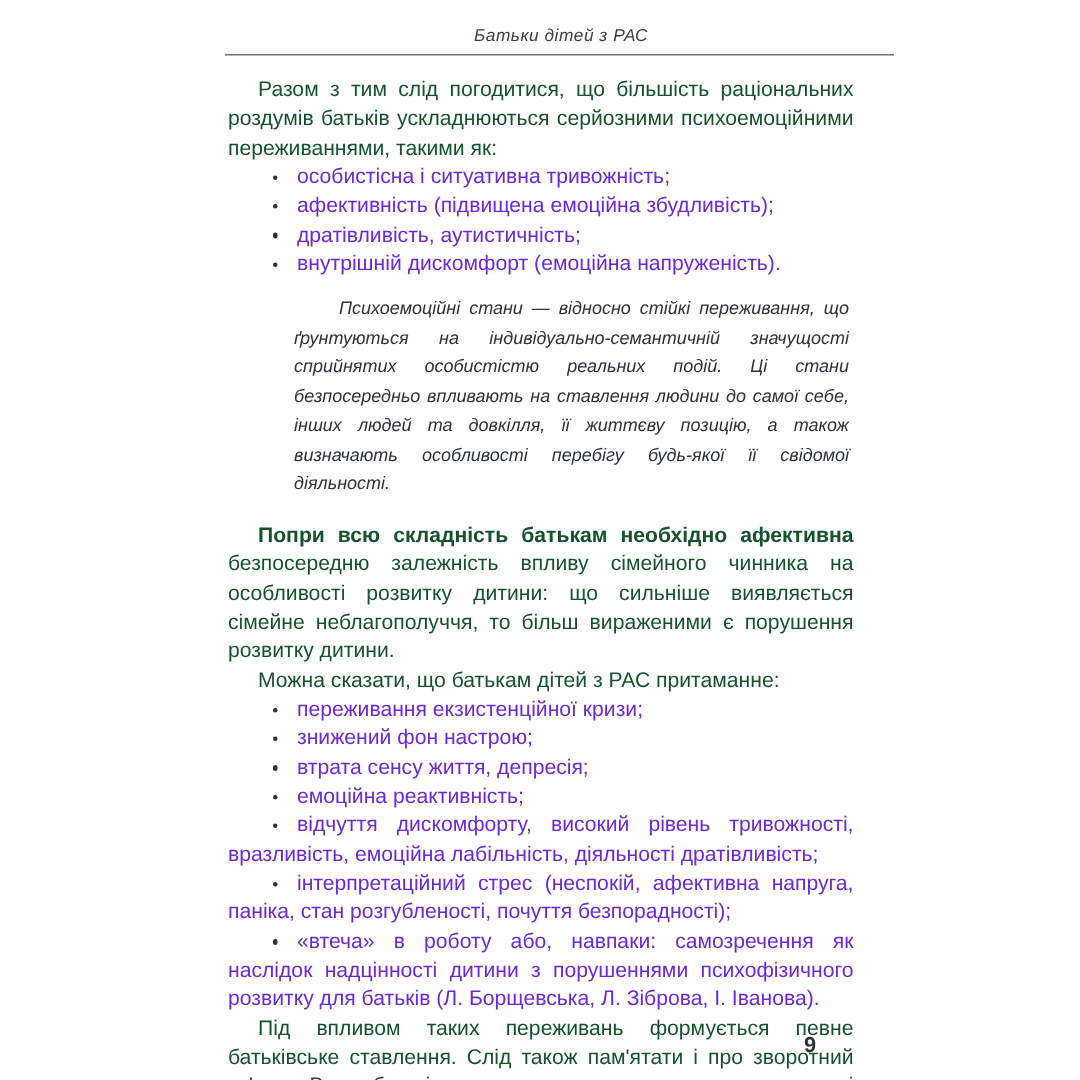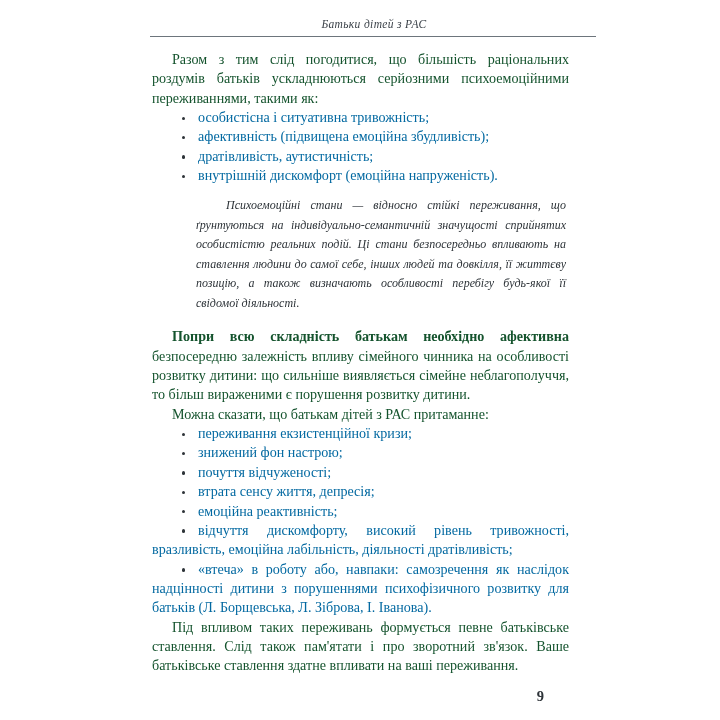--- a/index.html
+++ b/index.html
@@ -9,21 +9,21 @@
     background: #ffffff;
   }
 
   .page {
     position: relative;
     width: 668px;
     height: 720px;
     margin: 0;
     background: #ffffff;
     overflow: hidden;
-    font-family: Liberation Serif, serif;
+    font-family: Liberation Sans, sans-serif;
     color: #2d3338;
     -webkit-font-smoothing: antialiased;
   }
 
   
   .running-head {
     position: absolute;
     left: 152px;
     top: 18px;
     width: 444px;
@@ -74,21 +74,21 @@
     padding: 0;
     list-style: none;
   }
 
   ul.bullets li {
     position: relative;
     font-size: 14.1px;
     line-height: 19.35px;
     padding-left: 46px;
     text-align: justify;
-    color: #0369a1;
+    color: #6d28d9;
   }
 
   ul.bullets li::before {
     content: "";
     position: absolute;
     left: 30px;
     top: 8.6px;
     width: 3.4px;
     height: 3.4px;
     border-radius: 50%;
@@ -157,27 +157,27 @@
 
     <div class="sp-14"></div>
 
     <p class="body"><b>Попри всю складність батькам необхідно афективна</b><span> безпосередню залежність впливу сімейного чинника на особливості розвитку дитини: що сильніше виявляється сімейне неблагополуччя, то більш вираженими є порушення розвитку дитини.</span></p>
 
     <p class="body">Можна сказати, що батькам дітей з РАС притаманне:</p>
 
     <ul class="bullets">
       <li>переживання екзистенційної кризи;</li>
       <li>знижений фон настрою;</li>
-      <li>почуття відчуженості;</li>
       <li>втрата сенсу життя, депресія;</li>
       <li>емоційна реактивність;</li>
     </ul>
 
     <ul class="bullets flowed">
       <li>відчуття дискомфорту, високий рівень тривожності, вразливість, емоційна лабільність, діяльності дратівливість;</li>
+      <li>інтерпретаційний стрес (неспокій, афективна напруга, паніка, стан розгубленості, почуття безпорадності);</li>
       <li>«втеча» в роботу або, навпаки: самозречення як наслідок надцінності дитини з порушеннями психофізичного розвитку для батьків (Л. Борщевська, Л. Зіброва, І. Іванова).</li>
     </ul>
 
     <p class="body">Під впливом таких переживань формується певне батьківське ставлення. Слід також пам'ятати і про зворотний зв'язок. Ваше батьківське ставлення здатне впливати на ваші переживання.</p>
 
   </div>
 
   <div class="folio">9</div>
 
 </div>

